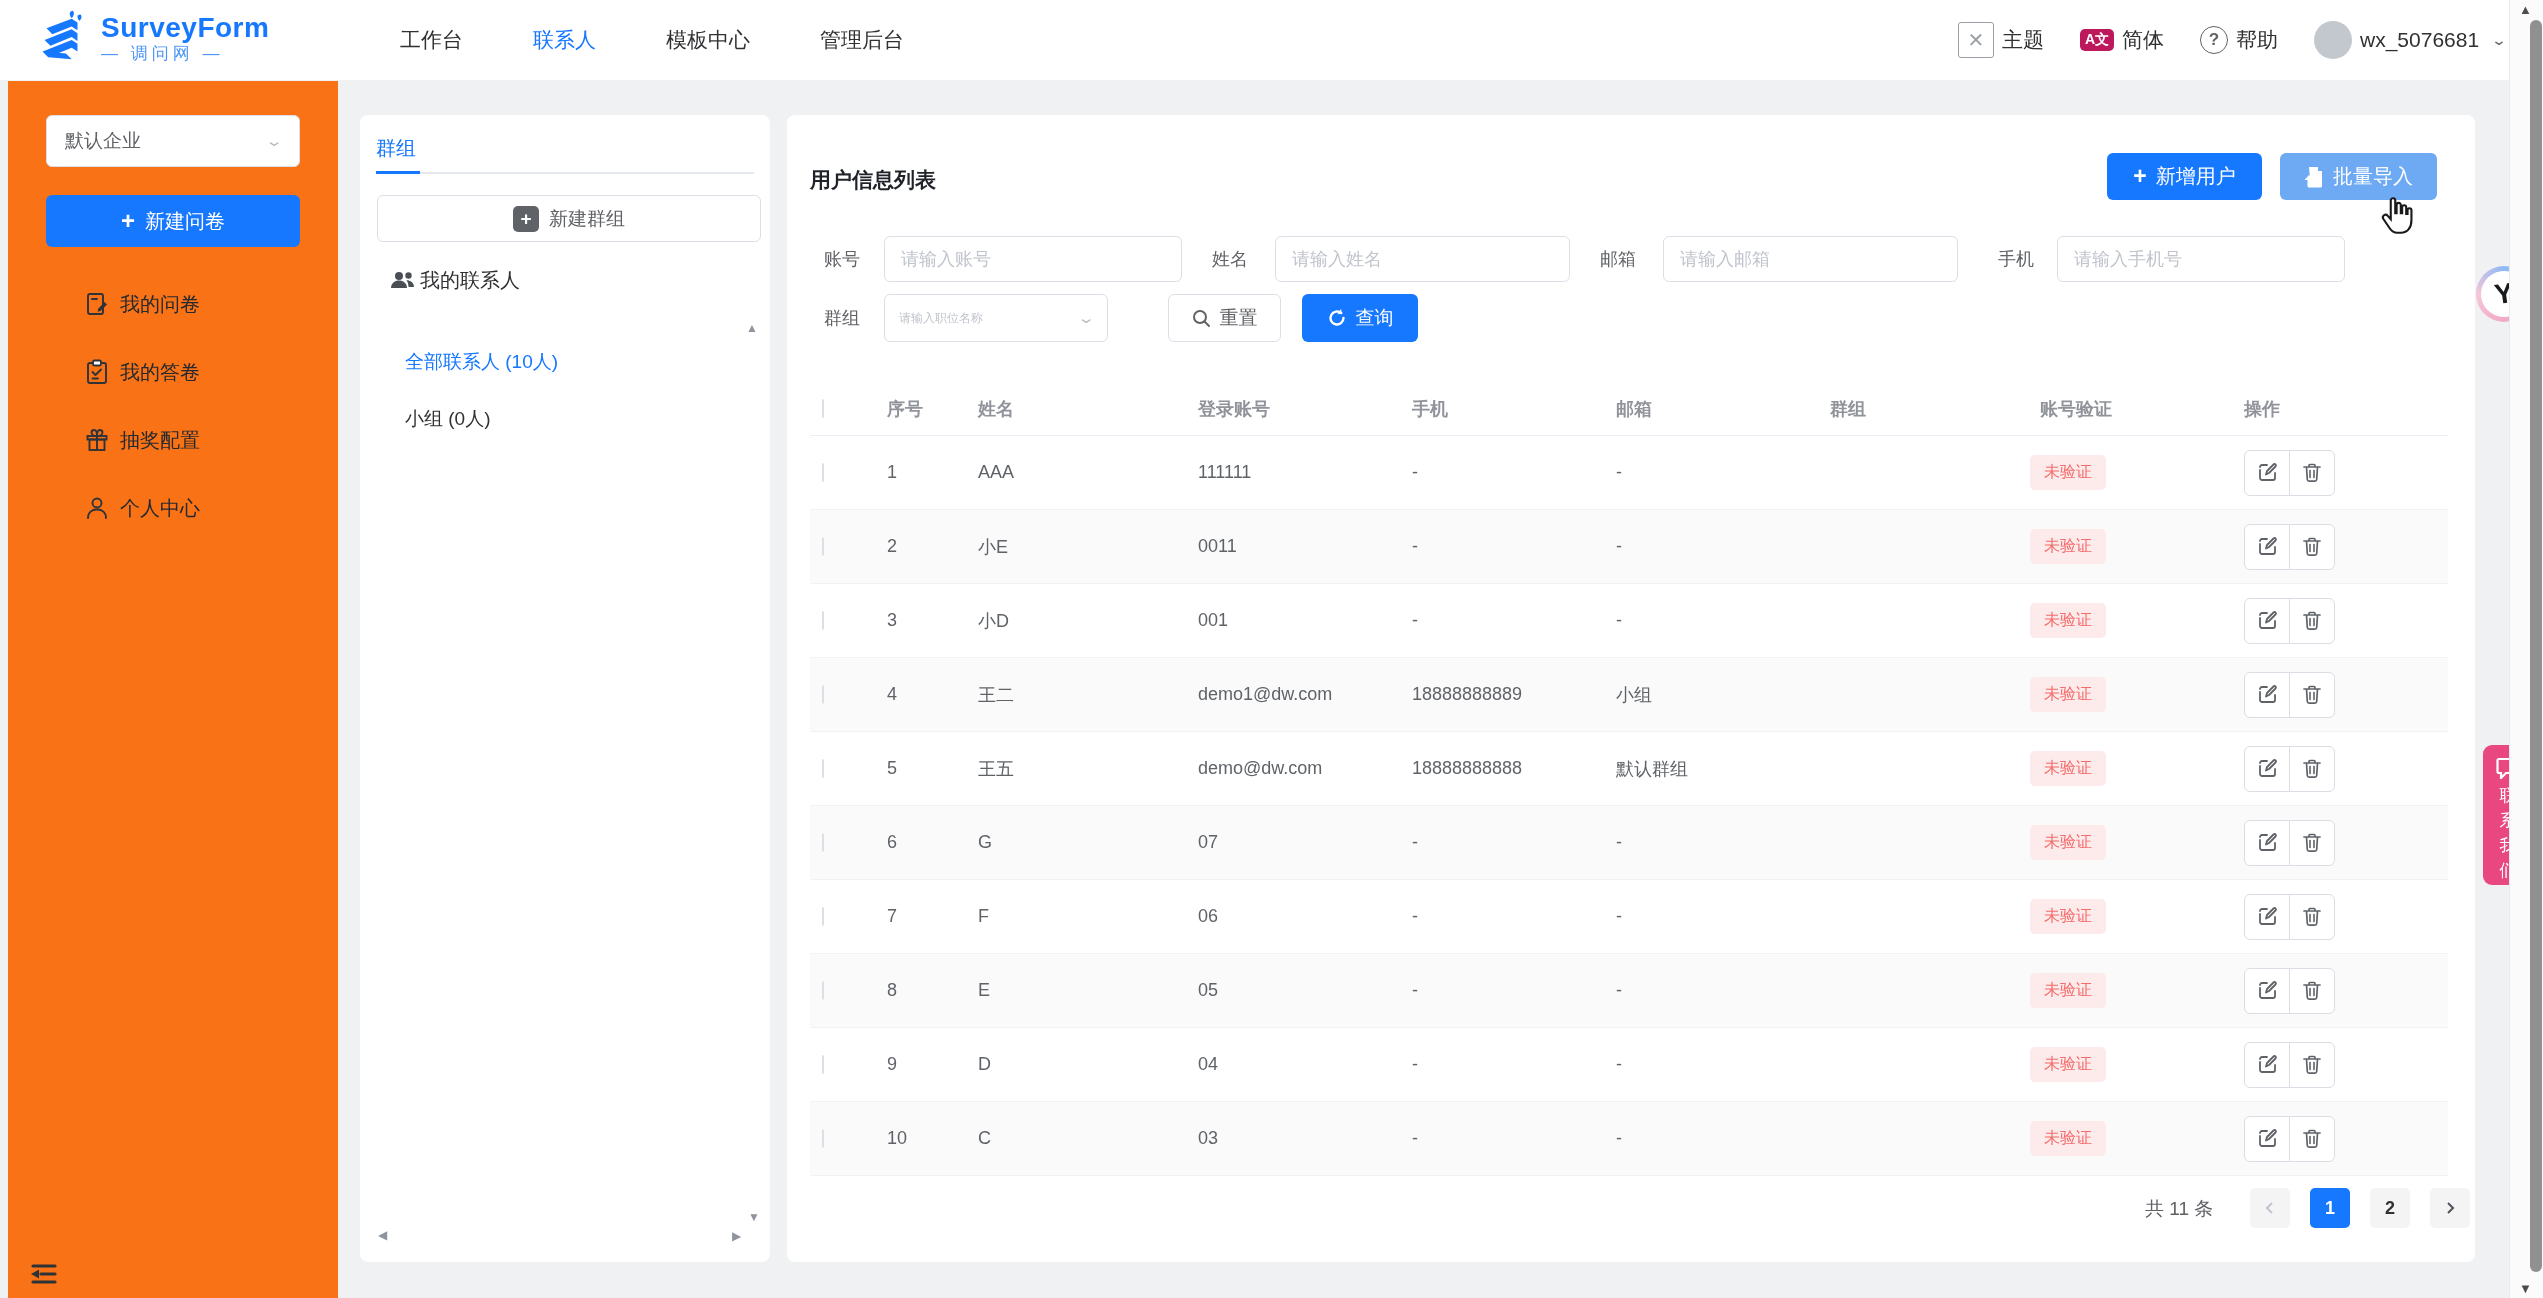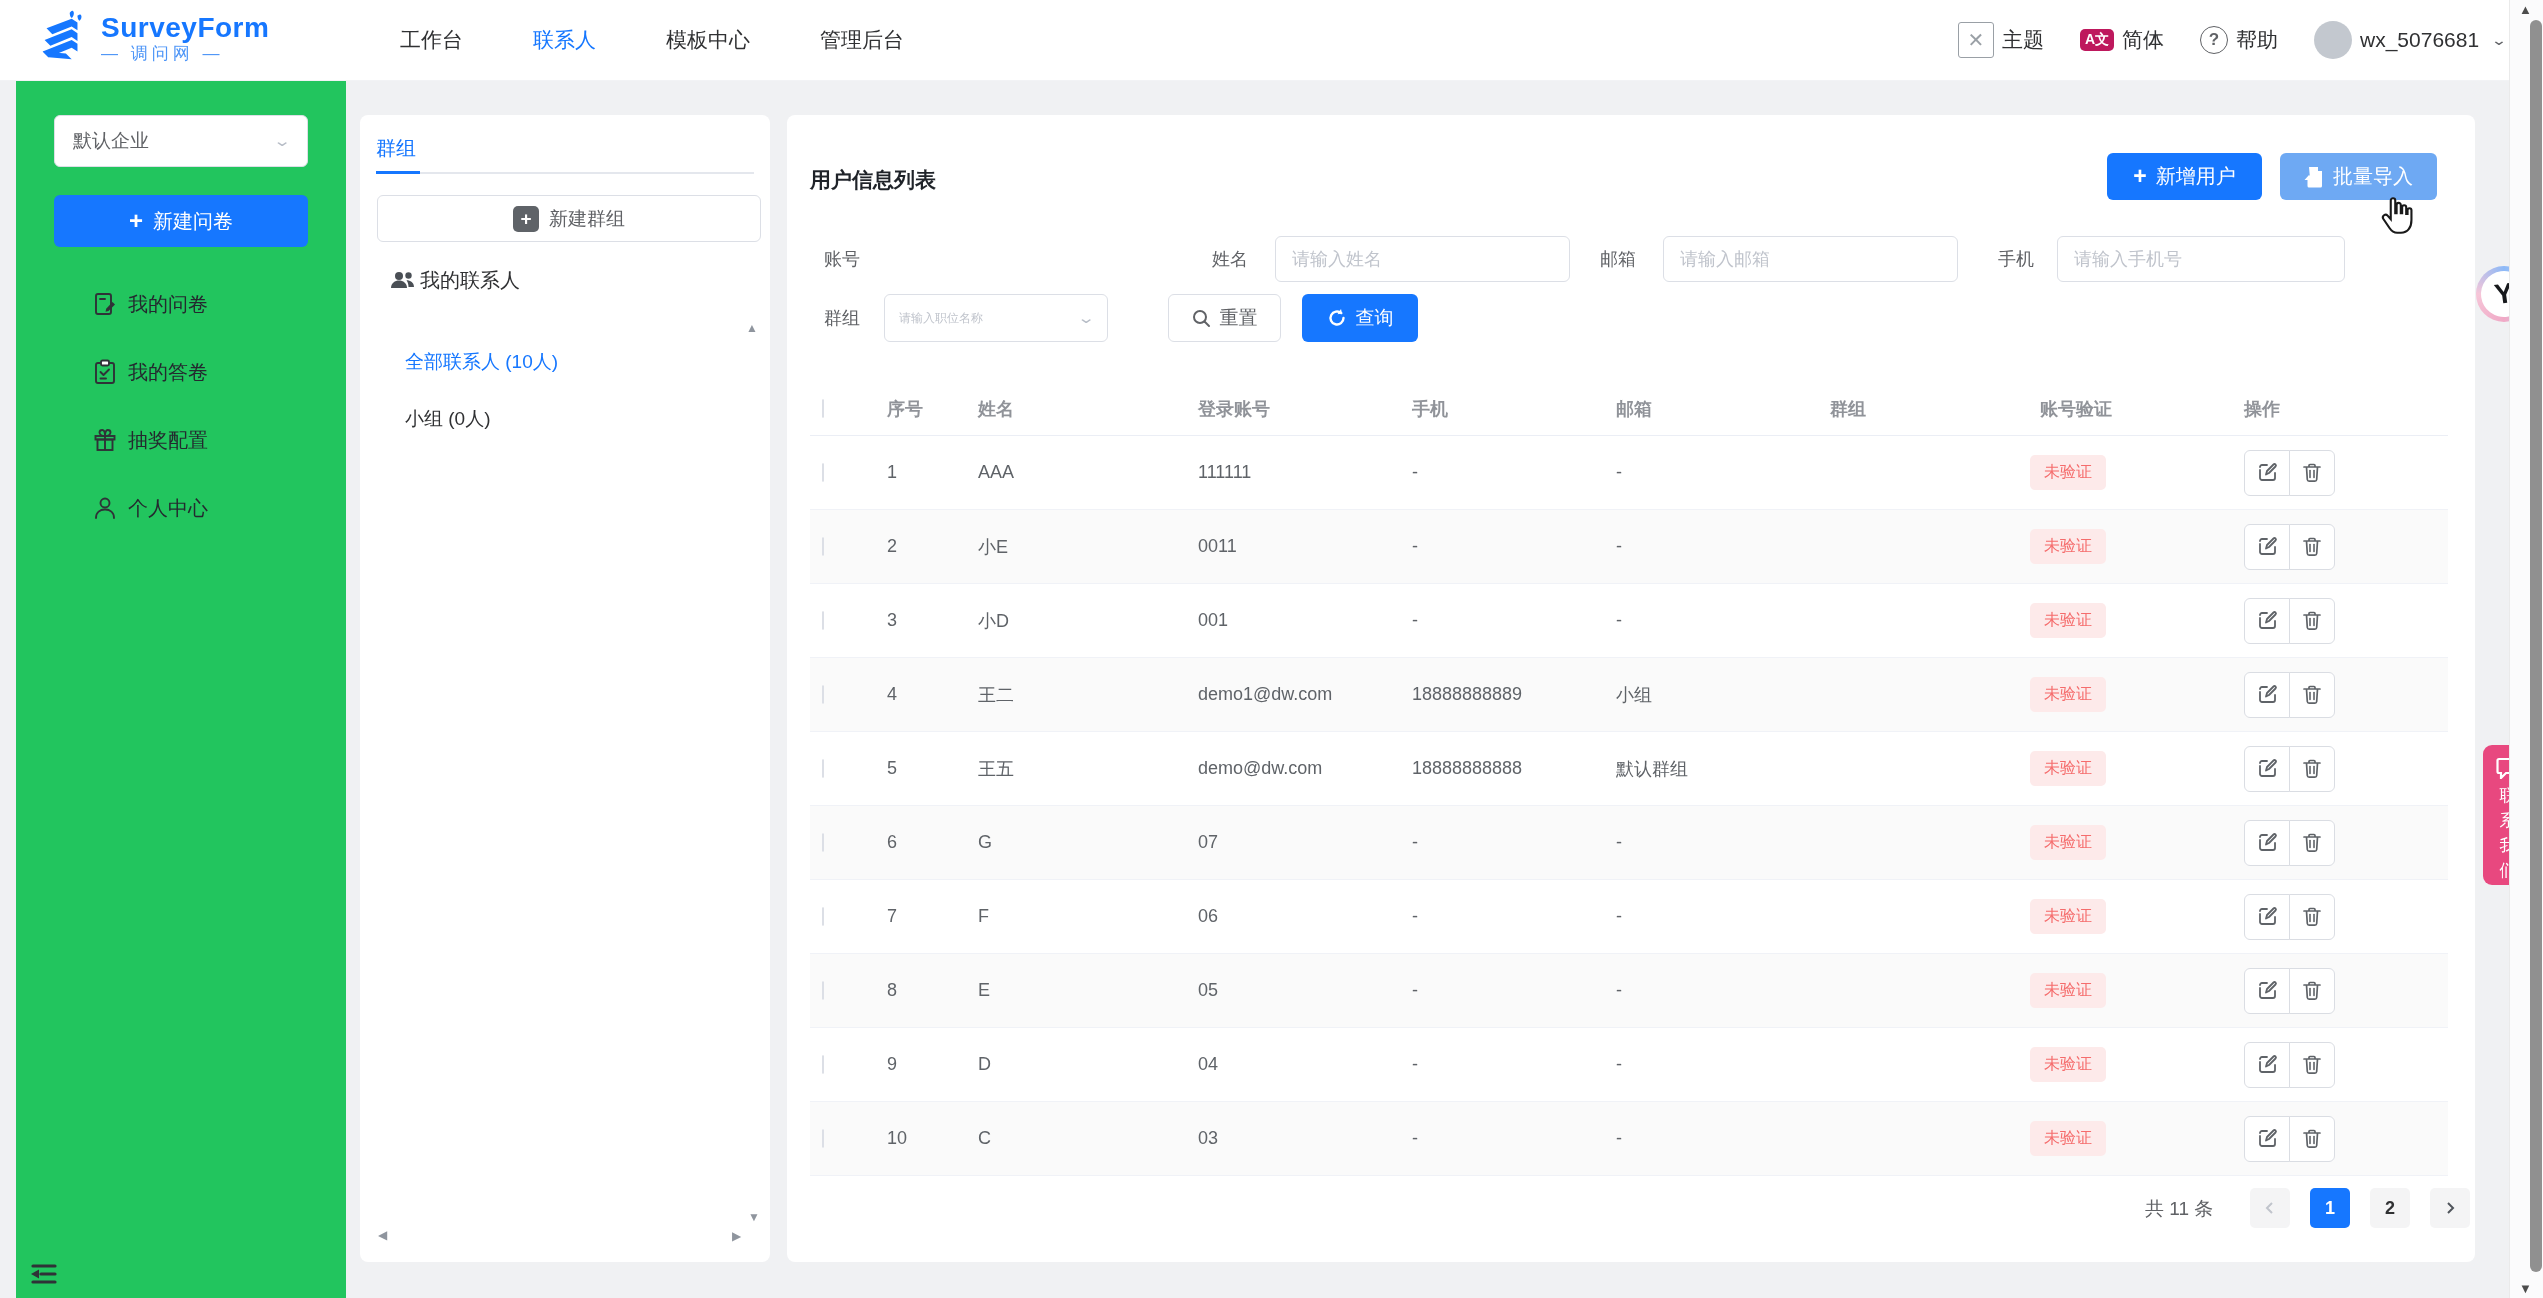--- a/index.html
+++ b/index.html
@@ -21,21 +21,21 @@
   .nav-item.active{color:#1677ff;}
   .top-right{position:absolute;left:1958px;top:0;height:80px;display:flex;align-items:center;}
   .tr-group{display:flex;align-items:center;gap:8px;margin-right:36px;}
   .tr-label{font-size:21px;color:#303133;white-space:nowrap;}
   .theme-box{width:34px;height:34px;border:1.5px solid #9aa0a6;border-radius:3px;display:flex;align-items:center;justify-content:center;color:#9aa0a6;font-size:20px;}
   .lang-box{width:34px;height:22px;background:#be185d;border-radius:5px;color:#fff;font-size:14px;font-weight:bold;display:flex;align-items:center;justify-content:center;letter-spacing:0;text-align:center;}
   .help-circle{width:26px;height:26px;border:1.8px solid #606266;border-radius:50%;color:#606266;font-size:17px;font-weight:bold;display:flex;align-items:center;justify-content:center;}
   .avatar{width:38px;height:38px;border-radius:50%;background:#c3c8cf;}
   .chev{font-size:14px;color:#606266;margin-left:6px;transform:scaleX(1.4);}
   
-  .sidebar{position:absolute;left:16px;top:80px;width:330px;height:1218px;background:#22c55e;}
+  .sidebar{position:absolute;left:8px;top:80px;width:330px;height:1218px;background:#f97316;}
   .company-select{position:absolute;left:38px;top:35px;width:254px;height:52px;border:1px solid #dcdfe6;border-radius:6px;background:#fff;display:flex;align-items:center;justify-content:space-between;padding:0 18px;box-sizing:border-box;cursor:pointer;}
   .company-select .txt{font-size:19px;color:#606266;}
   .sel-chev{color:#b6bcc6;font-size:15px;transform:scaleX(1.5);}
   .new-survey{position:absolute;left:38px;top:115px;width:254px;height:52px;background:#1677ff;border-radius:6px;color:#fff;font-size:20px;display:flex;align-items:center;justify-content:center;gap:10px;cursor:pointer;}
   .new-survey .plus{font-size:24px;font-weight:bold;line-height:20px;}
   .side-menu{position:absolute;left:0;top:190px;width:330px;}
   .side-item{position:relative;height:68px;display:flex;align-items:center;cursor:pointer;}
   .side-item .s-icon{position:absolute;left:75px;width:27px;height:27px;display:flex;align-items:center;justify-content:center;}
   .side-item .s-label{position:absolute;left:112px;font-size:20px;color:#24292f;white-space:nowrap;}
   
@@ -246,20 +246,23 @@
     </div>
     <div class="btn batch-import">
       <svg width="20" height="22" viewBox="0 0 20 22">
         <path d="M5 1 h9 l4 4 v15 a1.5 1.5 0 0 1 -1.5 1.5 h-11.5 a1.5 1.5 0 0 1 -1.5 -1.5 v-6 h-3 l4.5 -5 4.5 5 h-3 v4 z M14 1 v4 h4 Z" fill="#fff"></path>
       </svg>
       <span>批量导入</span>
     </div>
 
     <div class="filters1" id="filters1">
         <span class="f-label" style="position: absolute; left: 37px; top: 11px;">账号</span>
+        <div class="f-input" style="position: absolute; left: 97px; top: 0px; width: 298px;">
+          <span class="ph">请输入账号</span>
+        </div>
         <span class="f-label" style="position: absolute; left: 425px; top: 11px;">姓名</span>
         <div class="f-input" style="position: absolute; left: 488px; top: 0px; width: 295px;">
           <span class="ph">请输入姓名</span>
         </div>
         <span class="f-label" style="position: absolute; left: 813px; top: 11px;">邮箱</span>
         <div class="f-input" style="position: absolute; left: 876px; top: 0px; width: 295px;">
           <span class="ph">请输入邮箱</span>
         </div>
         <span class="f-label" style="position: absolute; left: 1211px; top: 11px;">手机</span>
         <div class="f-input" style="position: absolute; left: 1270px; top: 0px; width: 288px;">

